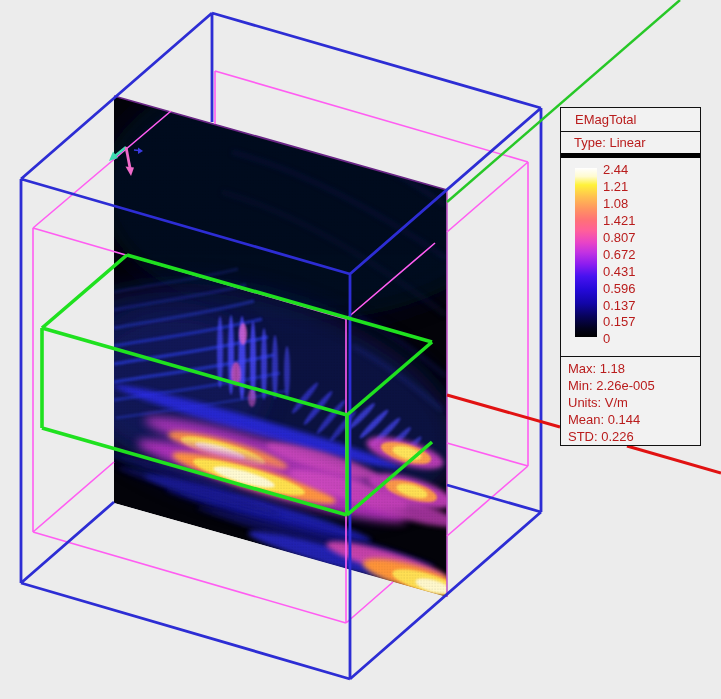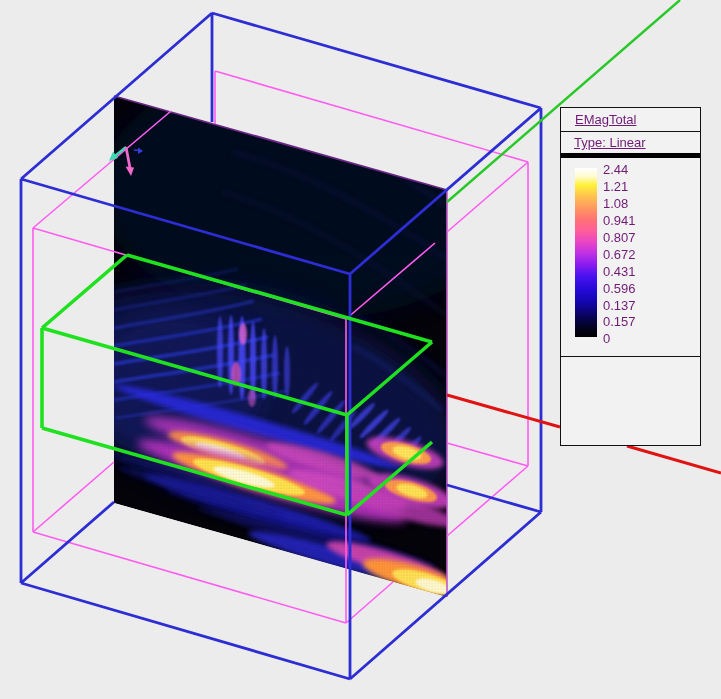--- a/index.html
+++ b/index.html
@@ -6,21 +6,21 @@
   body{
     width:721px;height:699px;overflow:hidden;position:relative;
     background:#ececec;
     font-family:"Liberation Sans", sans-serif;
   }
   .stage{position:absolute;left:0;top:0;width:721px;height:699px;}
   .stage svg{position:absolute;left:0;top:0;}
   
   .legend{
     position:absolute;left:560px;top:107px;width:139px;height:337px;
-    background:#f2f2f2;border:1px solid #111;color:#701a75;font-size:13px;text-decoration:underline;
+    background:#f2f2f2;border:1px solid #111;color:#b91c1c;font-size:13px;
   }
   .legend-title{height:23px;line-height:23px;padding-left:14px;border-bottom:1px solid #111;}
   .legend-type{height:21px;line-height:21px;padding-left:13px;border-bottom:5px solid #000000;}
   .colorbar{position:absolute;left:14px;top:60px;width:22px;height:169px;}
   .ticks{position:absolute;left:42px;top:53.5px;width:90px;}
   .tick{height:16.9px;display:flex;align-items:center;}
   .sep3{position:absolute;left:0;right:0;top:248px;height:1px;background:#111;}
   .stats{position:absolute;left:7px;top:252px;width:125px;}
   .stat-line{height:17px;line-height:17px;white-space:nowrap;}
 </style>
@@ -158,24 +158,31 @@
 </svg>
 
   <div class="legend">
     <div class="legend-title">EMagTotal</div>
     <div class="legend-type">Type: Linear</div>
     <div class="colorbar" id="colorbar" style="background: linear-gradient(rgb(255, 255, 255) 0%, rgb(255, 251, 208) 5%, rgb(255, 242, 58) 10%, rgb(255, 192, 80) 17%, rgb(255, 149, 96) 24%, rgb(255, 112, 120) 31%, rgb(255, 95, 154) 37%, rgb(233, 68, 198) 44%, rgb(194, 50, 226) 50%, rgb(140, 28, 240) 57%, rgb(72, 18, 240) 64%, rgb(36, 9, 216) 72%, rgb(18, 5, 168) 80%, rgb(7, 3, 88) 88%, rgb(2, 2, 28) 95%, rgb(0, 0, 0) 100%);"></div>
     <div class="ticks" id="ticks">
         <div class="tick">2.44</div>
         <div class="tick">1.21</div>
         <div class="tick">1.08</div>
-        <div class="tick">0.941</div>
+        <div class="tick">1.421</div>
         <div class="tick">0.807</div>
         <div class="tick">0.672</div>
         <div class="tick">0.431</div>
         <div class="tick">0.596</div>
         <div class="tick">0.137</div>
         <div class="tick">0.157</div>
         <div class="tick">0</div>
       </div>
     <div class="sep3"></div>
+    <div class="stats" id="stats">
+        <div class="stat-line">Max: 1.18</div>
+        <div class="stat-line">Min: 2.26e-005</div>
+        <div class="stat-line">Units: V/m</div>
+        <div class="stat-line">Mean: 0.144</div>
+        <div class="stat-line">STD: 0.226</div>
+      </div>
   </div>
 </div>
 
 </body></html>

